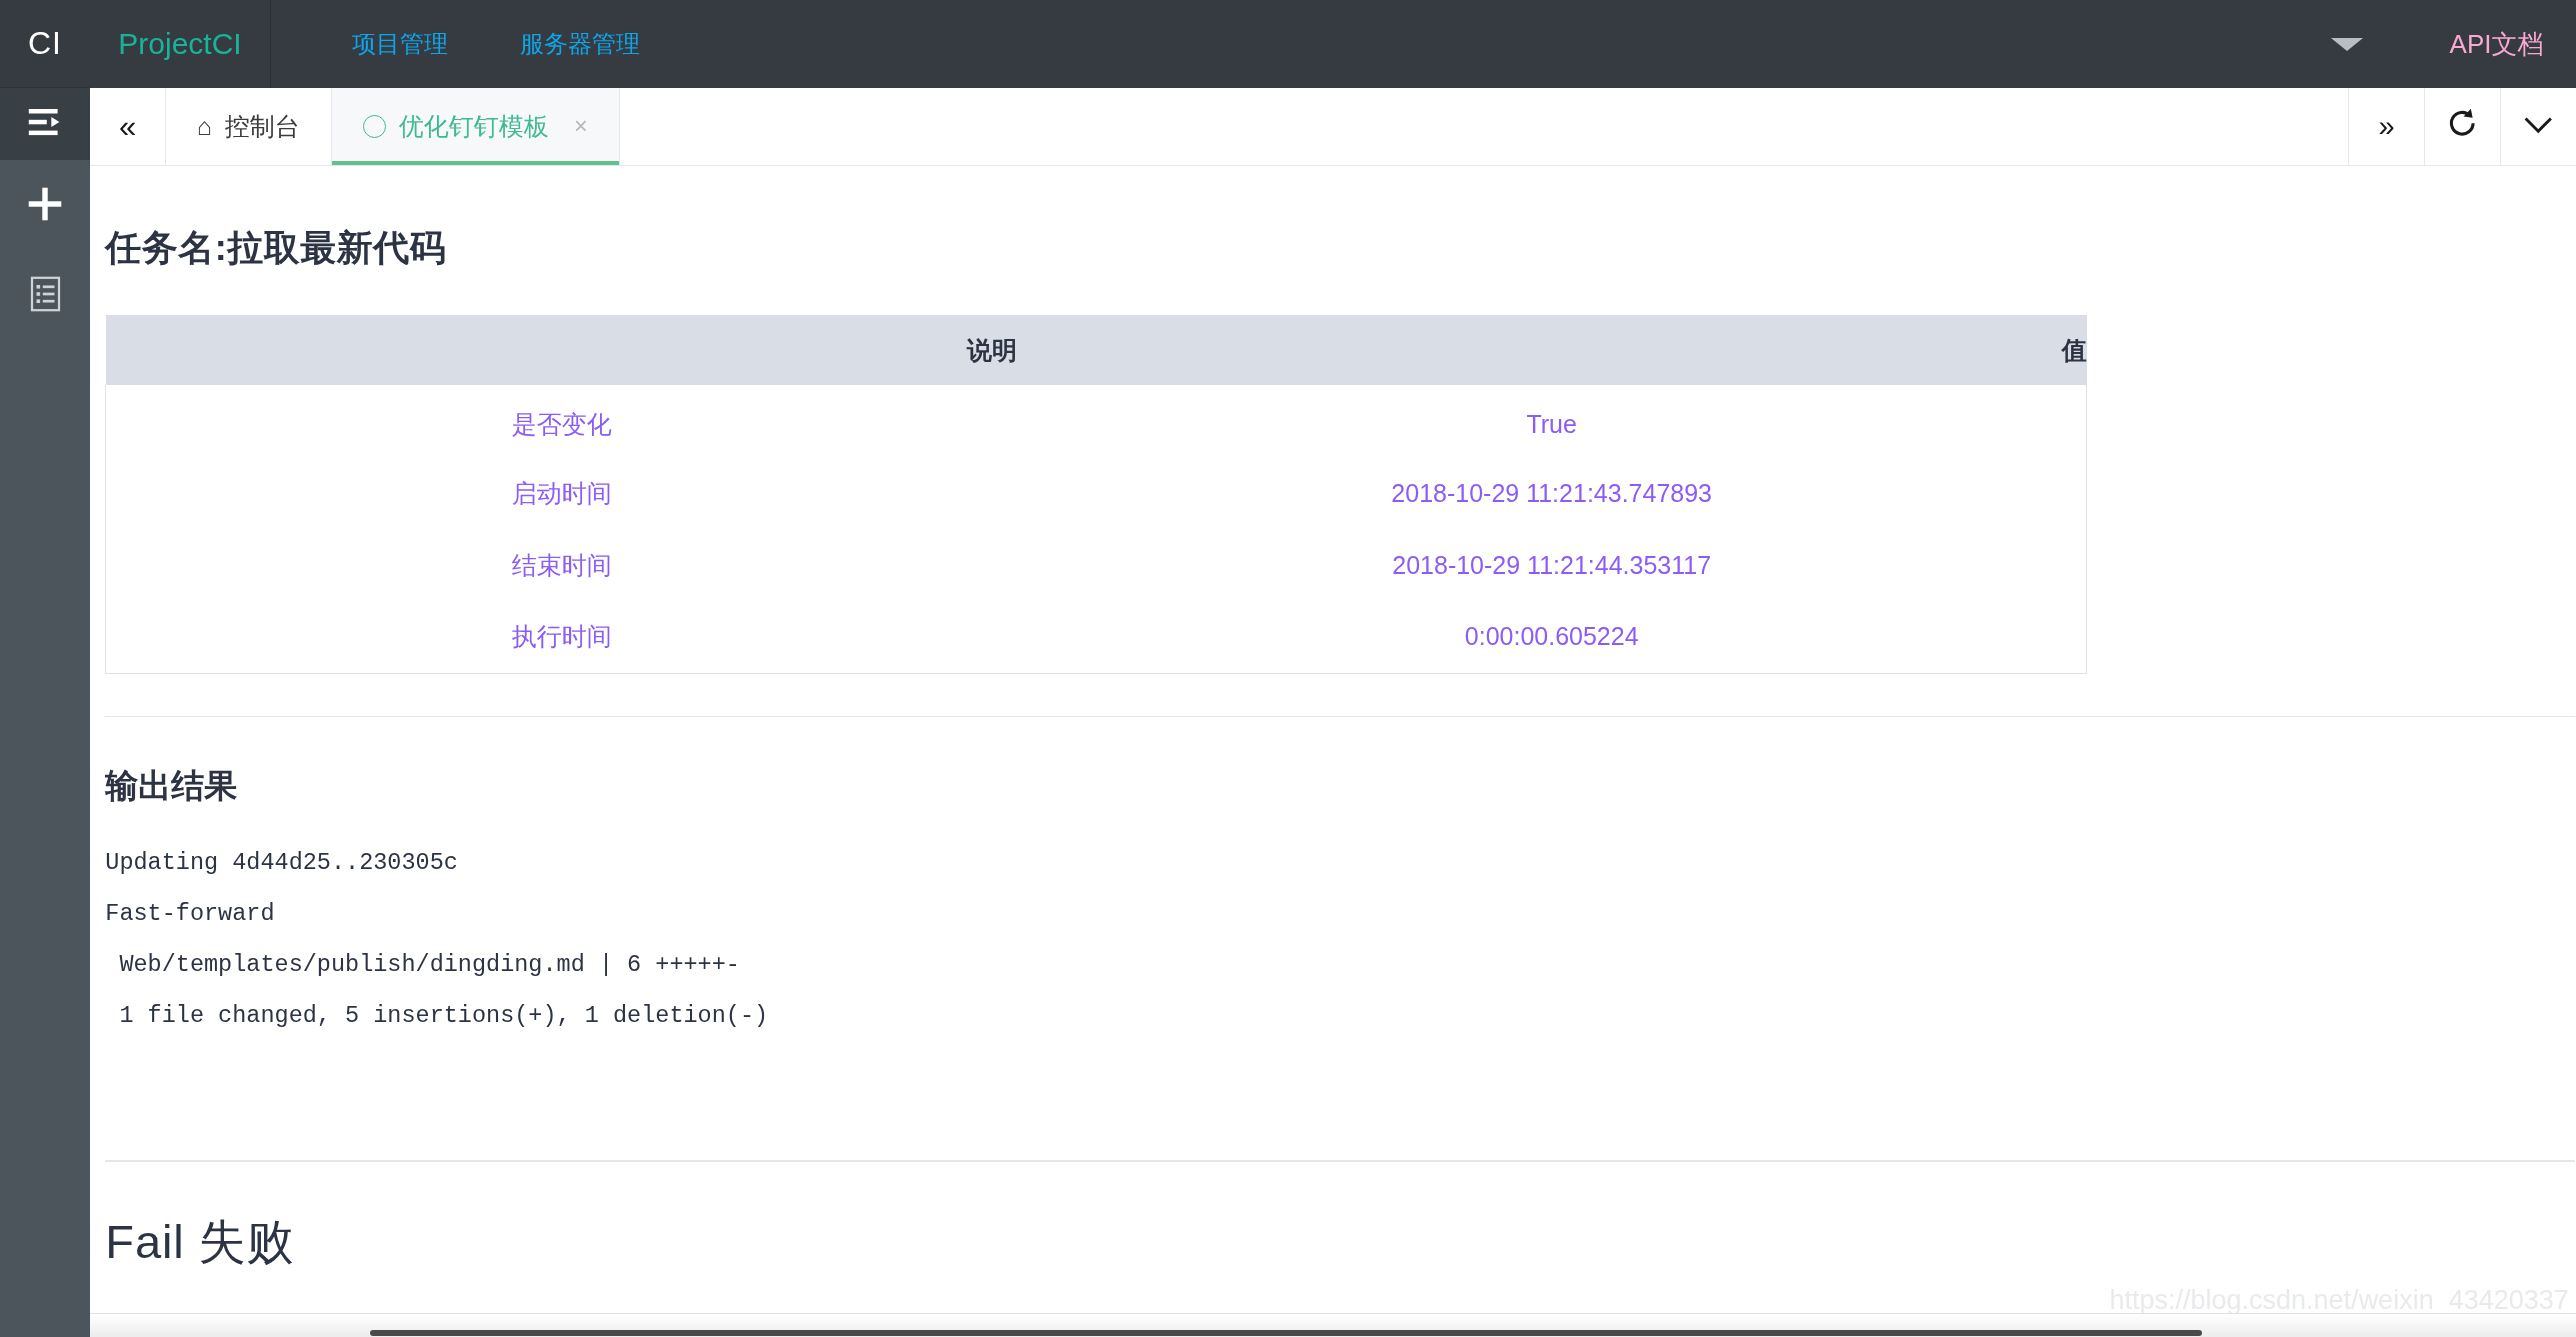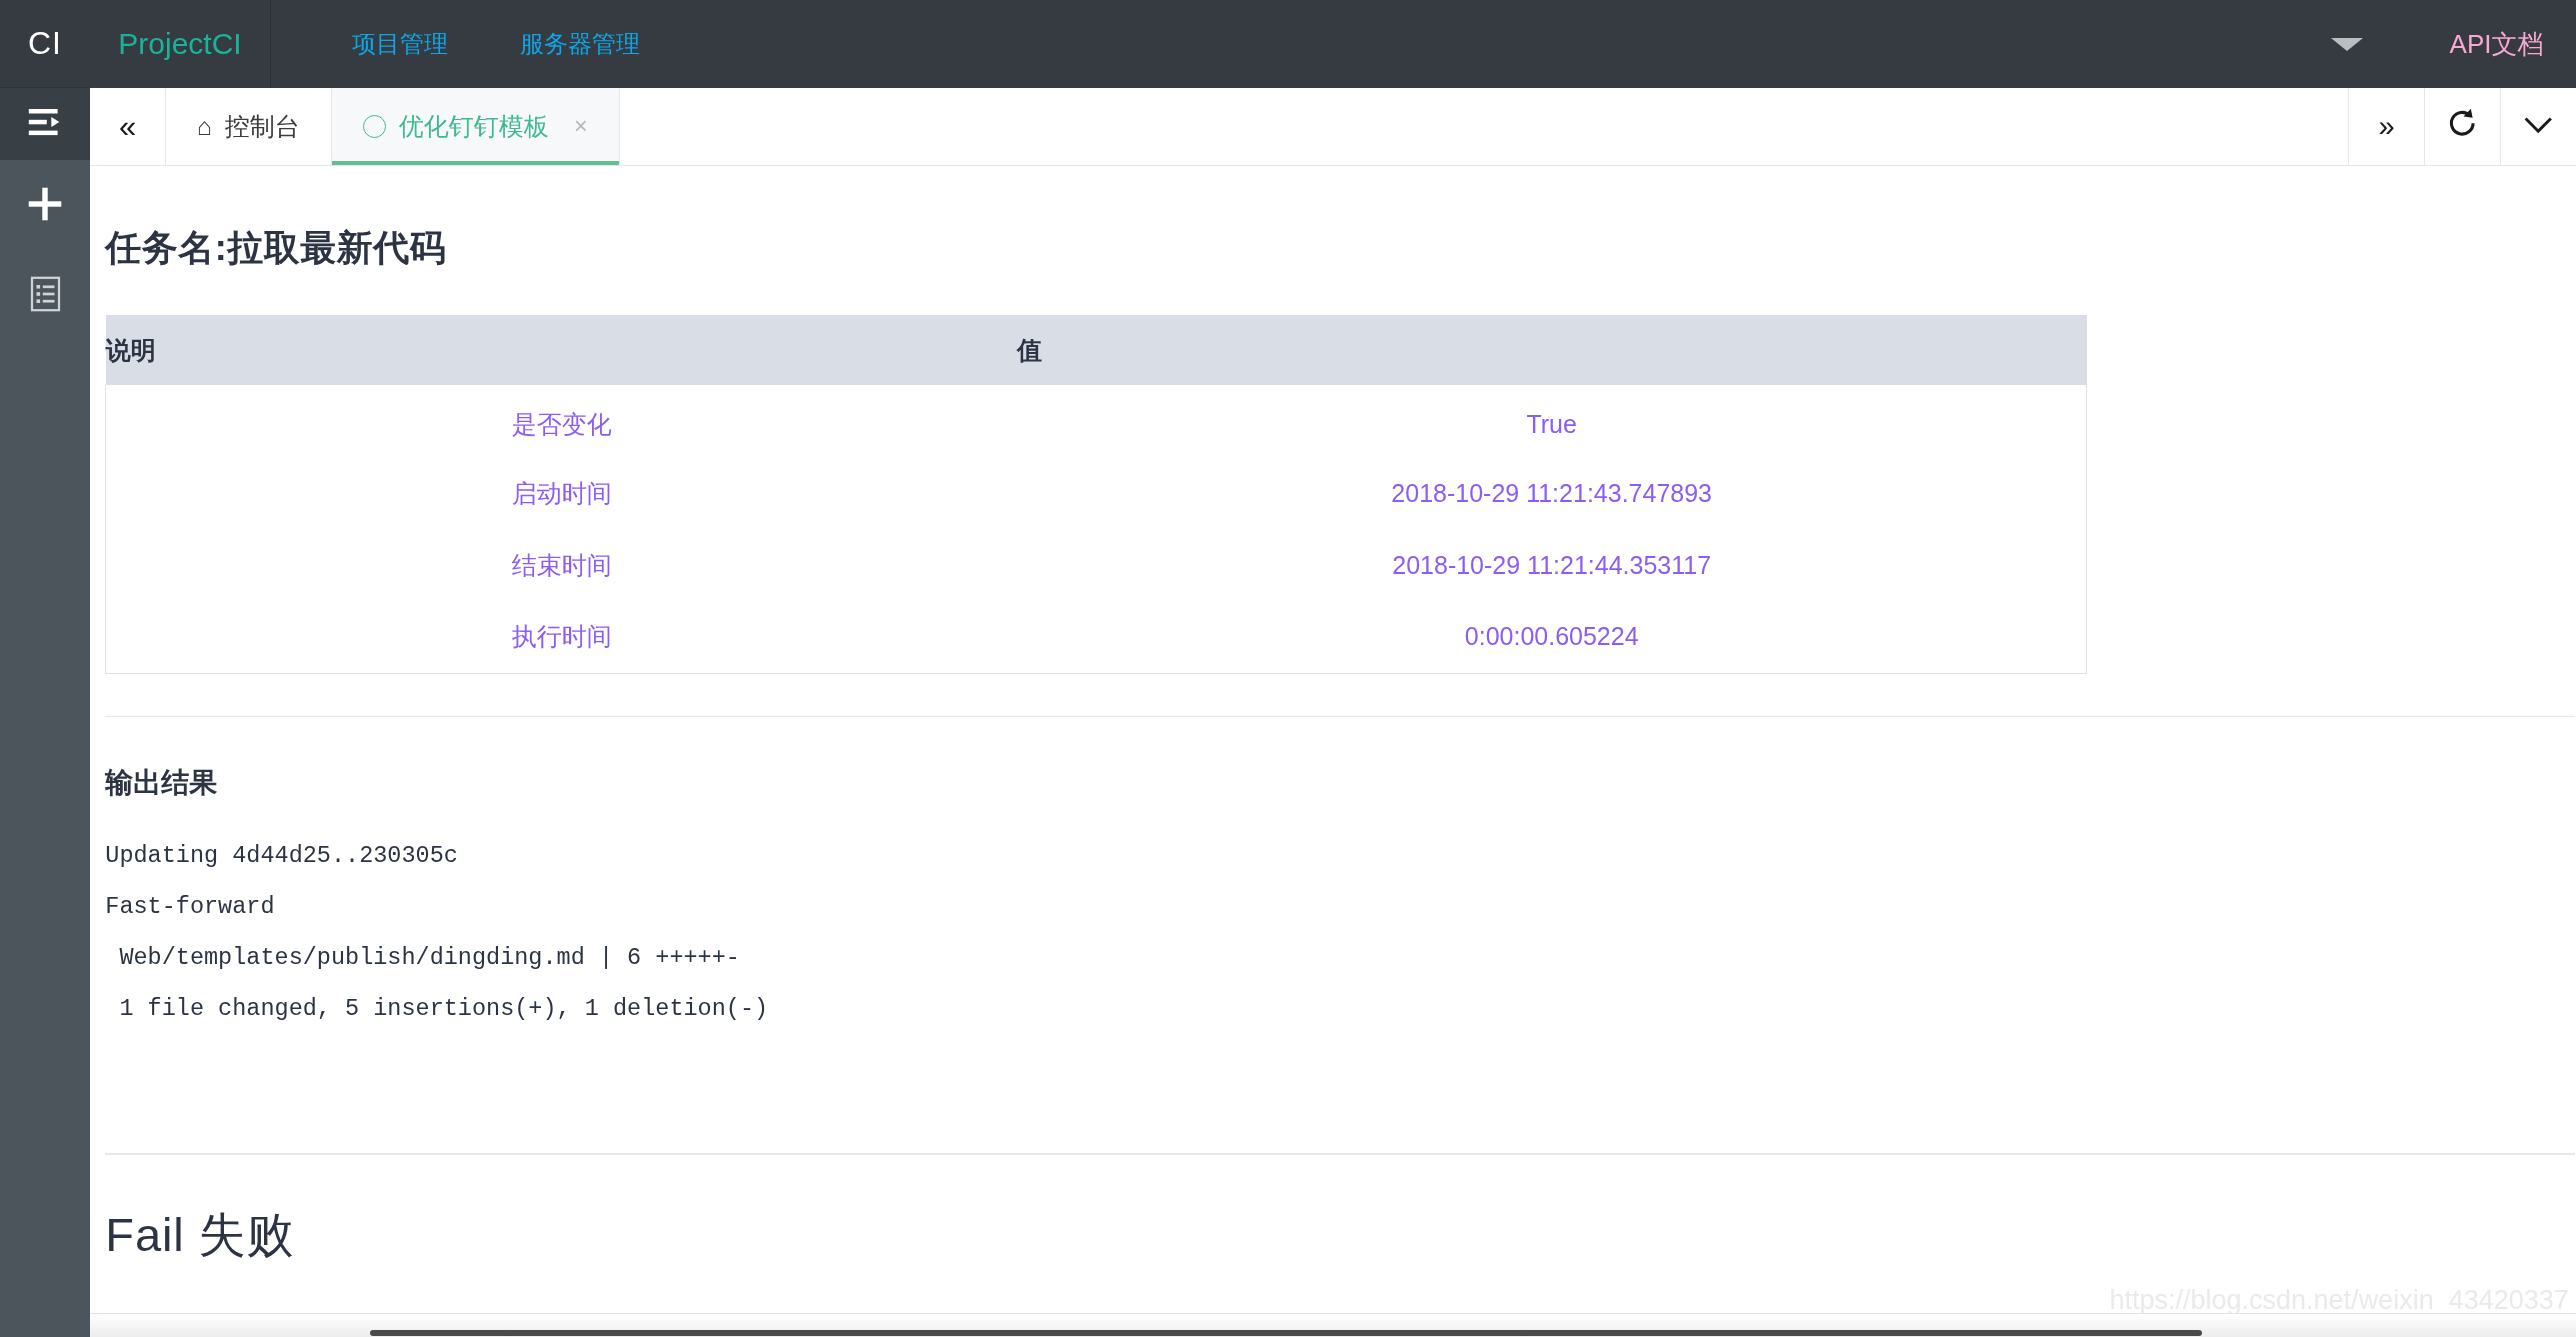--- a/index.html
+++ b/index.html
@@ -127,41 +127,41 @@
     letter-spacing: 0.5px;
   }
 
   
   .tbl-wrap { margin: 42px 0 0 15.3px; width: 1982px; }
   table.info { width: 100%; border-collapse: collapse; table-layout: fixed; }
   table.info th {
     background: #d9dee6;
     height: 70px;
     font-size: 25px; font-weight: bold; color: #2c3444;
-    text-align: left;
+    text-align: right;
   }
   table.info td {
     height: 72px;
     font-size: 25px; color: #8b5cf6;
     text-align: center;
     background: #ffffff;
   }
   table.info tbody tr:first-child td { padding-top: 7.2px; }
   table.info tbody { border: 0.9px solid #dfe3e9; border-top: none; }
   .col-desc { width: 46%; }
   .col-val  { width: 54%; }
 
   .divider {
     height: 1.8px; background: #e6e6e6;
     margin: 42px 0 0 15.3px; width: 2470px;
   }
 
   .section-title {
     margin: 47px 0 0 15.3px;
-    font-size: 28px; font-weight: bold; color: #2c3444;
+    font-size: 33px; font-weight: bold; color: #2c3444;
   }
   .output-block {
     margin: 40px 0 0 15.3px;
     font-family: "Liberation Mono", "DejaVu Sans Mono", monospace;
     font-size: 23.5px; color: #2c3444; line-height: 1.18;
   }
   .output-line { height: 51px; white-space: pre; }
 
   .fail-title {
     margin: 49px 0 0 15.3px;

